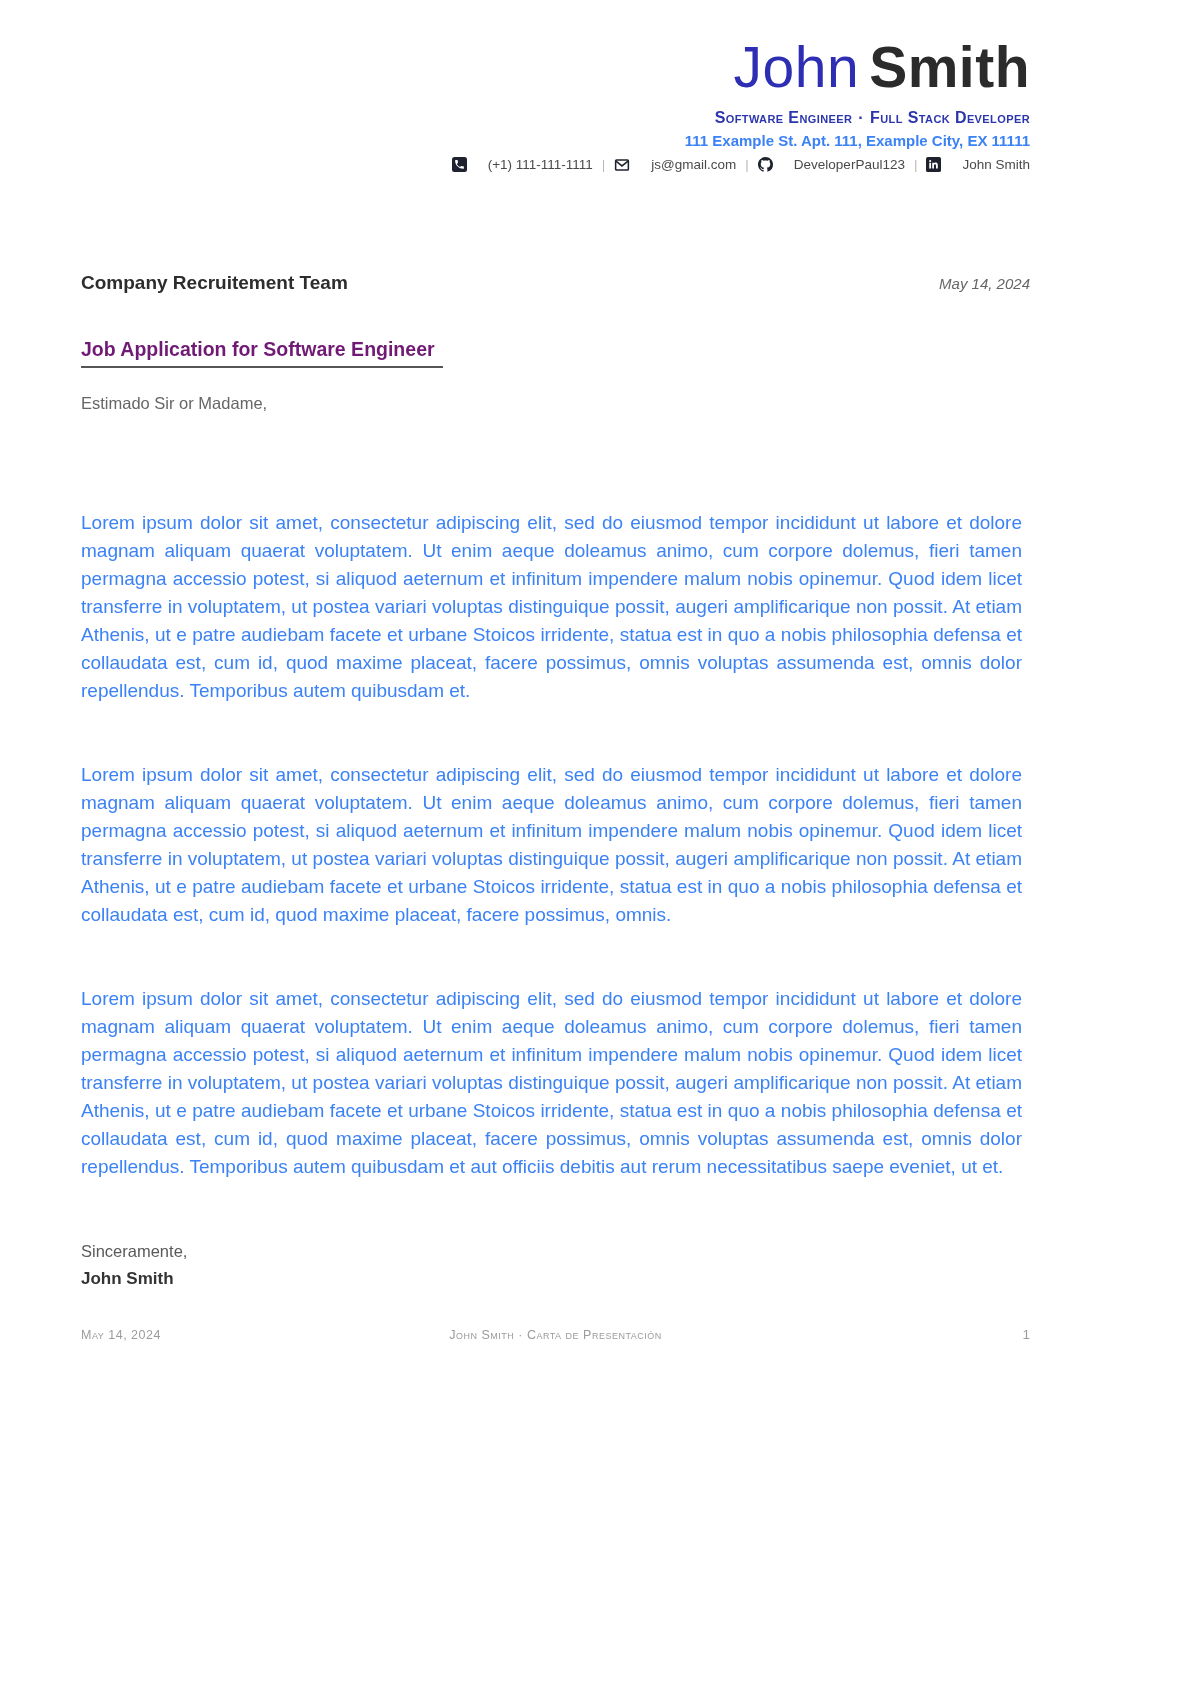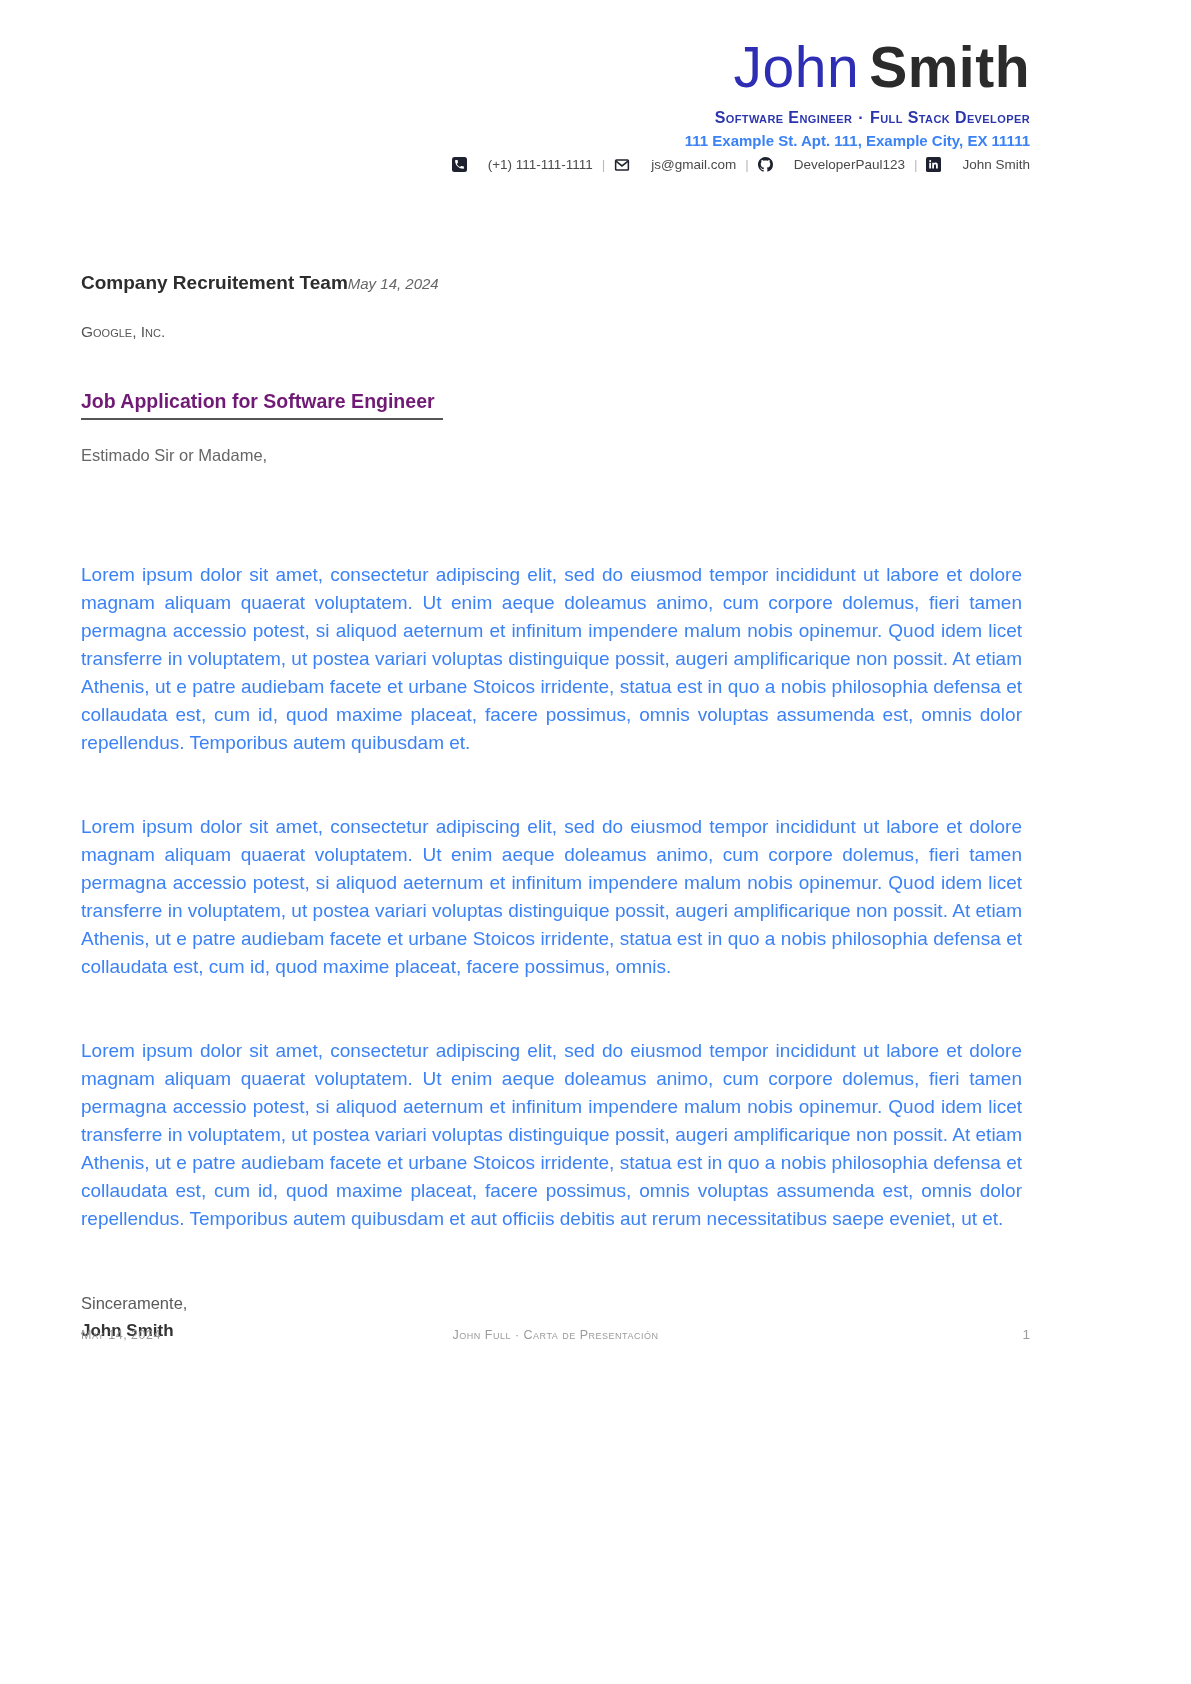--- a/index.html
+++ b/index.html
@@ -19,21 +19,21 @@
               font-variant:small-caps; letter-spacing:0.4px; }
   .position .pos-sep { margin:0 6px; }
   .address-line { margin-top:5px; font-size:15px; font-weight:700; color:#3b82f6; }
   .contact { margin-top:8px; font-size:13.5px; color:#4a4a4a;
              display:flex; justify-content:flex-end; align-items:center; gap:6px; }
   .contact .sep { color:#b9b9b9; margin:0 3px; }
   .contact .c-item { display:inline-flex; align-items:center; gap:21px; cursor:pointer; }
   .icon { display:inline-flex; align-items:center; }
 
   
-  .recipient-row { margin-top:100px; display:flex; align-items:baseline; }
+  .recipient-row { margin-top:100px; display:flex; justify-content:space-between; align-items:baseline; }
   .recipient-title { font-size:19px; font-weight:700; color:#2d2d2d; }
   .letter-date { font-size:15px; font-style:italic; color:#666; }
   .company-block { margin-top:24px; font-size:15.5px; color:#555; line-height:28px; }
   .company-name { font-variant:small-caps; }
   .company-addr { font-variant:small-caps; }
 
   
   .subject { margin-top:44px; }
   .subject .subject-text {
     display:inline-block; font-size:19.5px; font-weight:700; color:#701a75;
@@ -112,37 +112,36 @@
         <span>John Smith</span>
       </span>
     </div>
   </div>
 
   <div class="recipient-row">
     <div class="recipient-title">Company Recruitement Team</div>
     <div class="letter-date">May 14, 2024</div>
   </div>
   <div class="company-block">
-    <div class="company-name">Google, Inc.</div>
   </div>
 
   <div class="subject">
     <span class="subject-text">Job Application for Software Engineer</span>
   </div>
 
   <div class="salutation">Estimado Sir or Madame,</div>
 
   <p class="body-par first">Lorem ipsum dolor sit amet, consectetur adipiscing elit, sed do eiusmod tempor incididunt ut labore et dolore magnam aliquam quaerat voluptatem. Ut enim aeque doleamus animo, cum corpore dolemus, fieri tamen permagna accessio potest, si aliquod aeternum et infinitum impendere malum nobis opinemur. Quod idem licet transferre in voluptatem, ut postea variari voluptas distinguique possit, augeri amplificarique non possit. At etiam Athenis, ut e patre audiebam facete et urbane Stoicos irridente, statua est in quo a nobis philosophia defensa et collaudata est, cum id, quod maxime placeat, facere possimus, omnis voluptas assumenda est, omnis dolor repellendus. Temporibus autem quibusdam et.</p>
   <p class="body-par">Lorem ipsum dolor sit amet, consectetur adipiscing elit, sed do eiusmod tempor incididunt ut labore et dolore magnam aliquam quaerat voluptatem. Ut enim aeque doleamus animo, cum corpore dolemus, fieri tamen permagna accessio potest, si aliquod aeternum et infinitum impendere malum nobis opinemur. Quod idem licet transferre in voluptatem, ut postea variari voluptas distinguique possit, augeri amplificarique non possit. At etiam Athenis, ut e patre audiebam facete et urbane Stoicos irridente, statua est in quo a nobis philosophia defensa et collaudata est, cum id, quod maxime placeat, facere possimus, omnis.</p>
   <p class="body-par">Lorem ipsum dolor sit amet, consectetur adipiscing elit, sed do eiusmod tempor incididunt ut labore et dolore magnam aliquam quaerat voluptatem. Ut enim aeque doleamus animo, cum corpore dolemus, fieri tamen permagna accessio potest, si aliquod aeternum et infinitum impendere malum nobis opinemur. Quod idem licet transferre in voluptatem, ut postea variari voluptas distinguique possit, augeri amplificarique non possit. At etiam Athenis, ut e patre audiebam facete et urbane Stoicos irridente, statua est in quo a nobis philosophia defensa et collaudata est, cum id, quod maxime placeat, facere possimus, omnis voluptas assumenda est, omnis dolor repellendus. Temporibus autem quibusdam et aut officiis debitis aut rerum necessitatibus saepe eveniet, ut et.</p>
 
   <div class="closing-block">
     <div class="closing">Sinceramente,</div>
     <div class="signature">John Smith</div>
   </div>
 
   <div class="footer">
     <div class="f-left">May 14, 2024</div>
-    <div class="f-center">John Full · Carta de Presentación</div>
+    <div class="f-center">John Smith · Carta de Presentación</div>
     <div class="f-right">1</div>
   </div>
 
 </div>
 
 </body></html>

